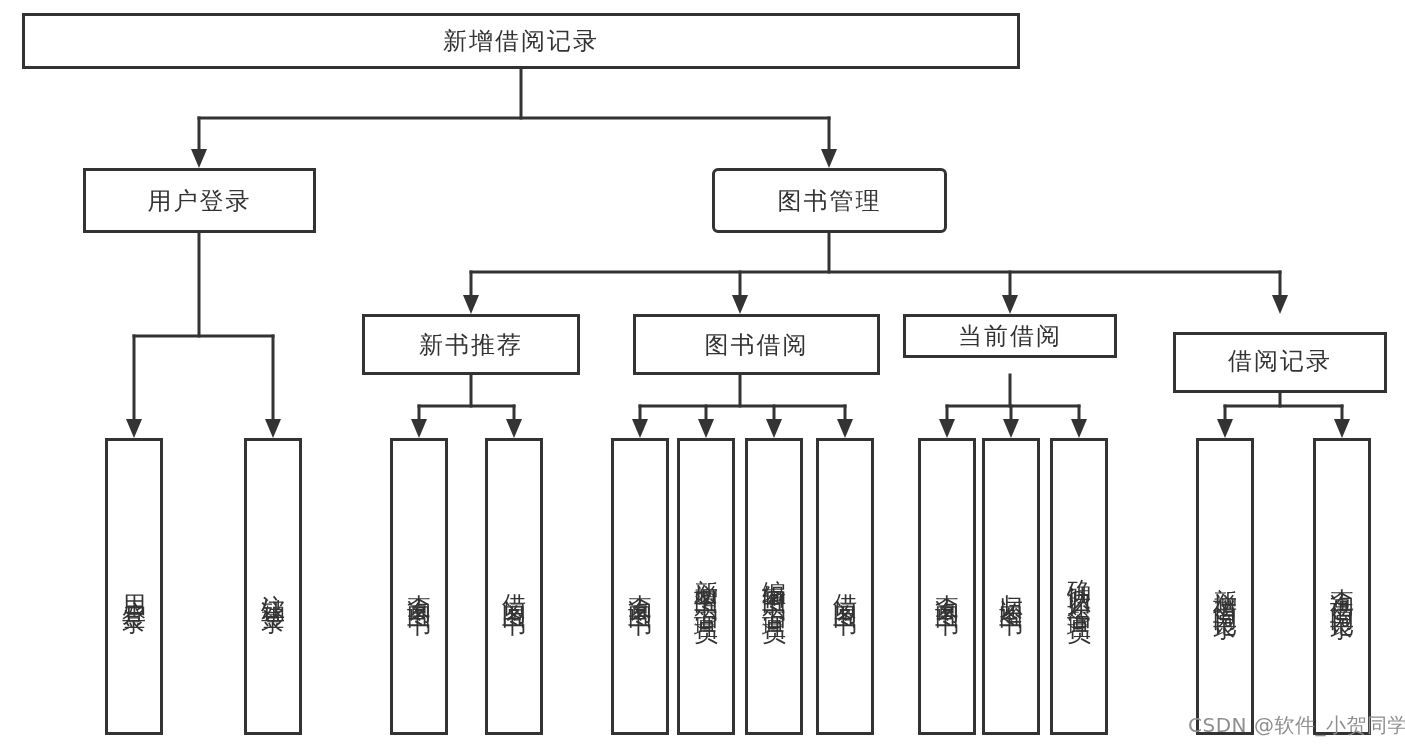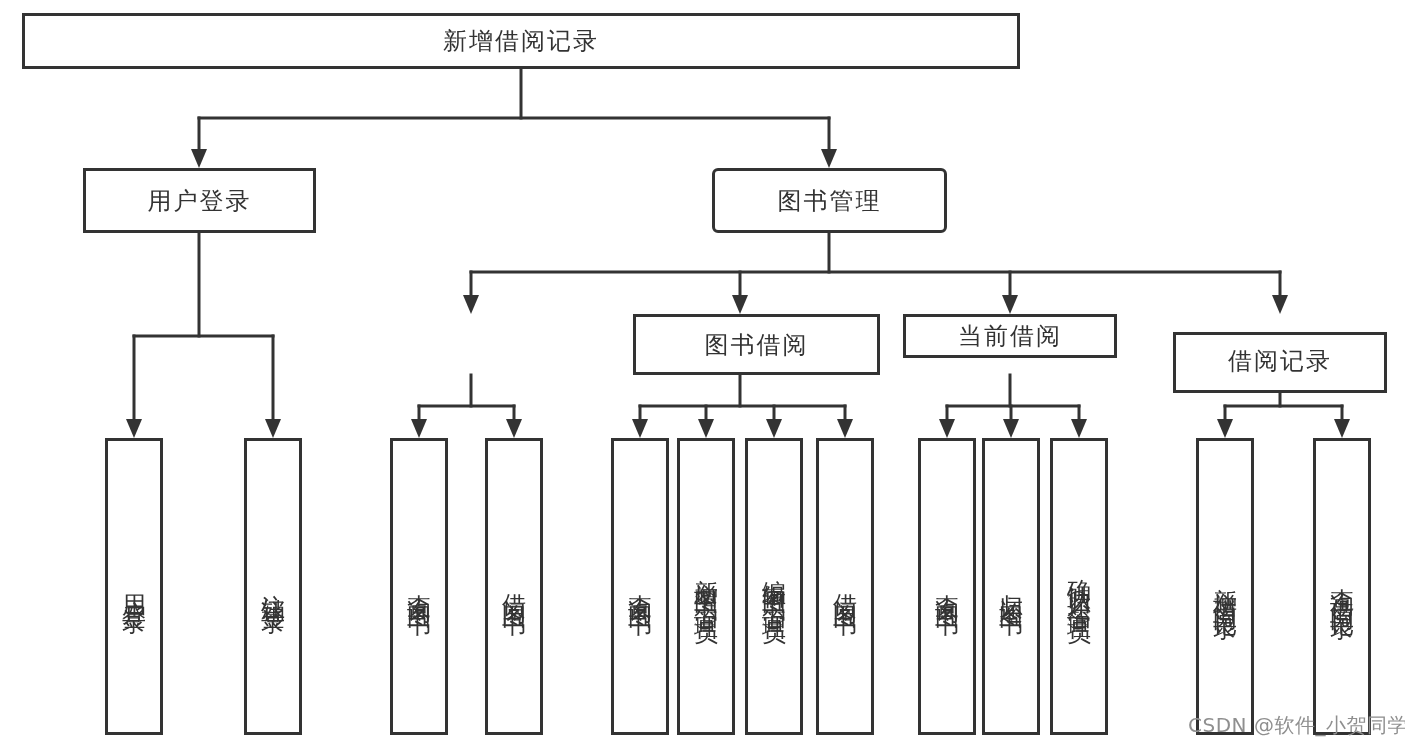--- a/index.html
+++ b/index.html
@@ -108,20 +108,21 @@
       <polygon points="1217,419 1233,419 1225,438" class="conn-arrow"></polygon>
       <line x1="1342" y1="406" x2="1342" y2="424" class="conn-line"></line>
       <polygon points="1334,419 1350,419 1342,438" class="conn-arrow"></polygon>
     </svg>
 
   <div class="box h-box" style="left:22px;top:13px;width:998px;height:56px;">新增借阅记录</div>
 
   <div class="box h-box" style="left:83px;top:168px;width:233px;height:65px;">用户登录</div>
   <div class="box h-box" style="left:712px;top:168px;width:235px;height:65px;border-radius:6px;">图书管理</div>
 
+  <div class="box h-box" style="left:362px;top:314px;width:218px;height:61px;">新书推荐</div>
   <div class="box h-box" style="left:633px;top:314px;width:247px;height:61px;">图书借阅</div>
   <div class="box h-box" style="left:903px;top:314px;width:214px;height:44px;">当前借阅</div>
   <div class="box h-box" style="left:1173px;top:332px;width:214px;height:61px;font-family:Liberation Mono, monospace;">借阅记录</div>
 
   <div class="box v-box" style="left:105px;">用户登录</div>
   <div class="box v-box" style="left:244px;">注销登录</div>
 
   <div class="box v-box" style="left:390px;">查询图书</div>
   <div class="box v-box" style="left:485px;">借阅图书</div>
 

